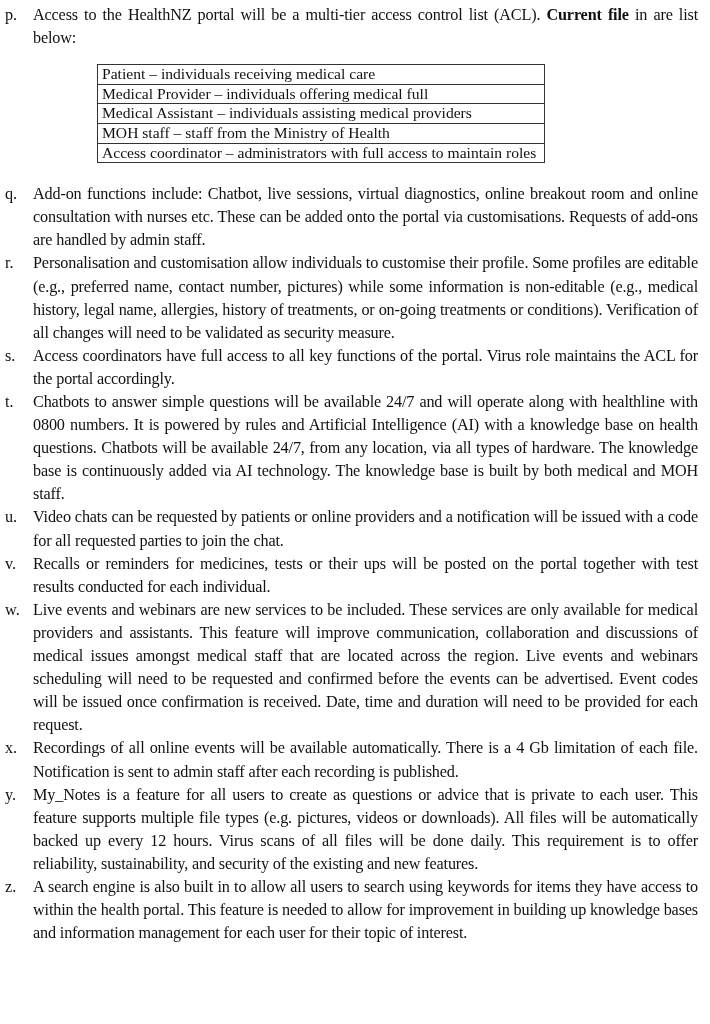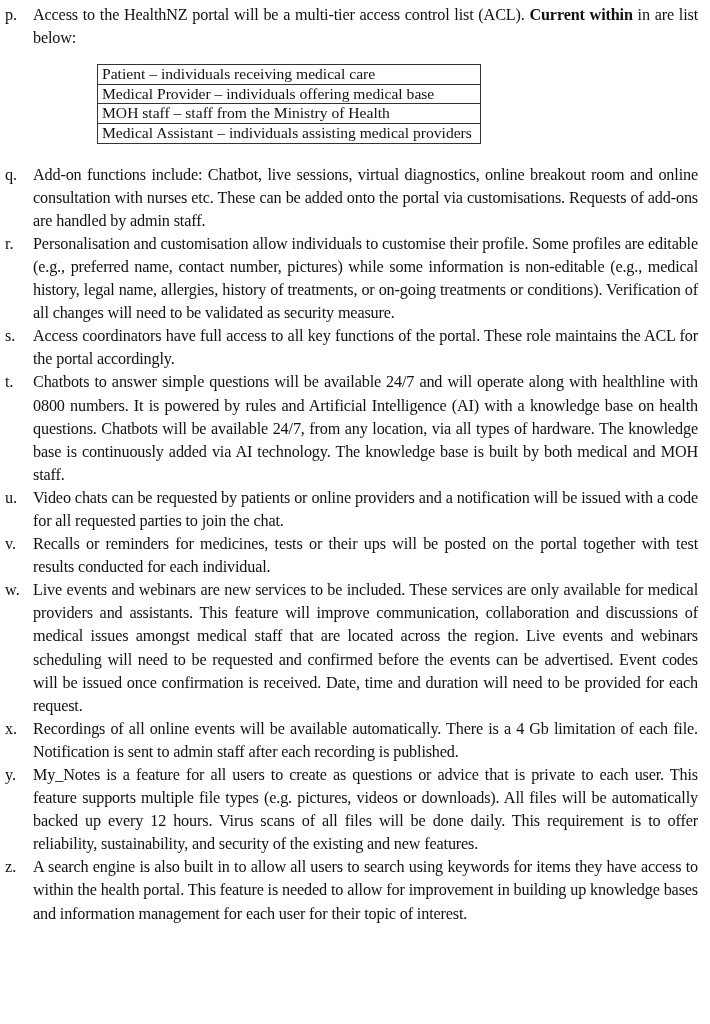--- a/index.html
+++ b/index.html
@@ -55,55 +55,58 @@
       text-align: left;
     }
   </style>
 </head>
 <body>
 
 <div class="page">
 
   <div class="item">
     <span class="marker">p.</span>
-    <span class="text"><span>Access to the HealthNZ portal will be a multi-tier access control list (ACL). </span><span class="bold underline">Current</span><span class="bold"> within</span><span> in are list below:</span></span>
+    <span class="text"><span>Access to the HealthNZ portal will be a multi-tier access control list (ACL). </span><span class="bold underline">Current</span><span class="bold"> file</span><span> in are list below:</span></span>
   </div>
 
   <div class="roles-wrap">
     <table class="roles">
       <tbody>
         <tr>
             <td>Patient – individuals receiving medical care</td>
           </tr>
         <tr>
-            <td>Medical Provider – individuals offering medical base</td>
+            <td>Medical Provider – individuals offering medical full</td>
+          </tr>
+        <tr>
+            <td>Medical Assistant – individuals assisting medical providers</td>
           </tr>
         <tr>
             <td>MOH staff – staff from the Ministry of Health</td>
           </tr>
         <tr>
-            <td>Medical Assistant – individuals assisting medical providers</td>
+            <td>Access coordinator – administrators with full access to maintain roles</td>
           </tr>
       </tbody>
     </table>
   </div>
 
   <div class="item">
     <span class="marker">q.</span>
     <span class="text">Add-on functions include: Chatbot, live sessions, virtual diagnostics, online breakout room and online consultation with nurses etc. These can be added onto the portal via customisations. Requests of add-ons are handled by admin staff.</span>
   </div>
 
   <div class="item">
     <span class="marker">r.</span>
     <span class="text">Personalisation and customisation allow individuals to customise their profile. Some profiles are editable (e.g., preferred name, contact number, pictures) while some information is non-editable (e.g., medical history, legal name, allergies, history of treatments, or on-going treatments or conditions). Verification of all changes will need to be validated as security measure.</span>
   </div>
 
   <div class="item">
     <span class="marker">s.</span>
-    <span class="text">Access coordinators have full access to all key functions of the portal. These role maintains the ACL for the portal accordingly.</span>
+    <span class="text">Access coordinators have full access to all key functions of the portal. Virus role maintains the ACL for the portal accordingly.</span>
   </div>
 
   <div class="item">
     <span class="marker">t.</span>
     <span class="text">Chatbots to answer simple questions will be available 24/7 and will operate along with healthline with 0800 numbers. It is powered by rules and Artificial Intelligence (AI) with a knowledge base on health questions. Chatbots will be available 24/7, from any location, via all types of hardware. The knowledge base is continuously added via AI technology. The knowledge base is built by both medical and MOH staff.</span>
   </div>
 
   <div class="item">
     <span class="marker">u.</span>
     <span class="text">Video chats can be requested by patients or online providers and a notification will be issued with a code for all requested parties to join the chat.</span>

